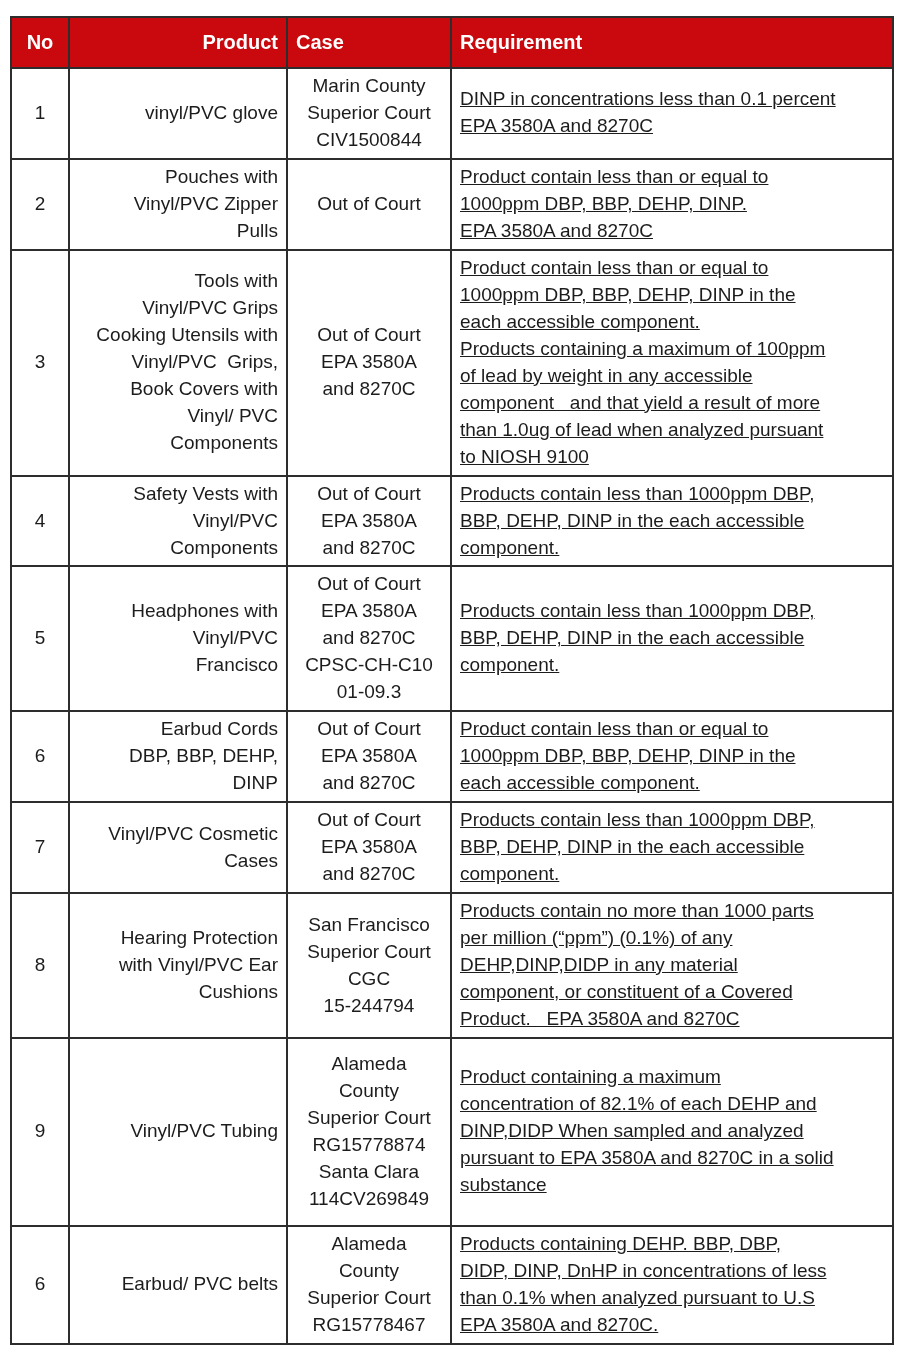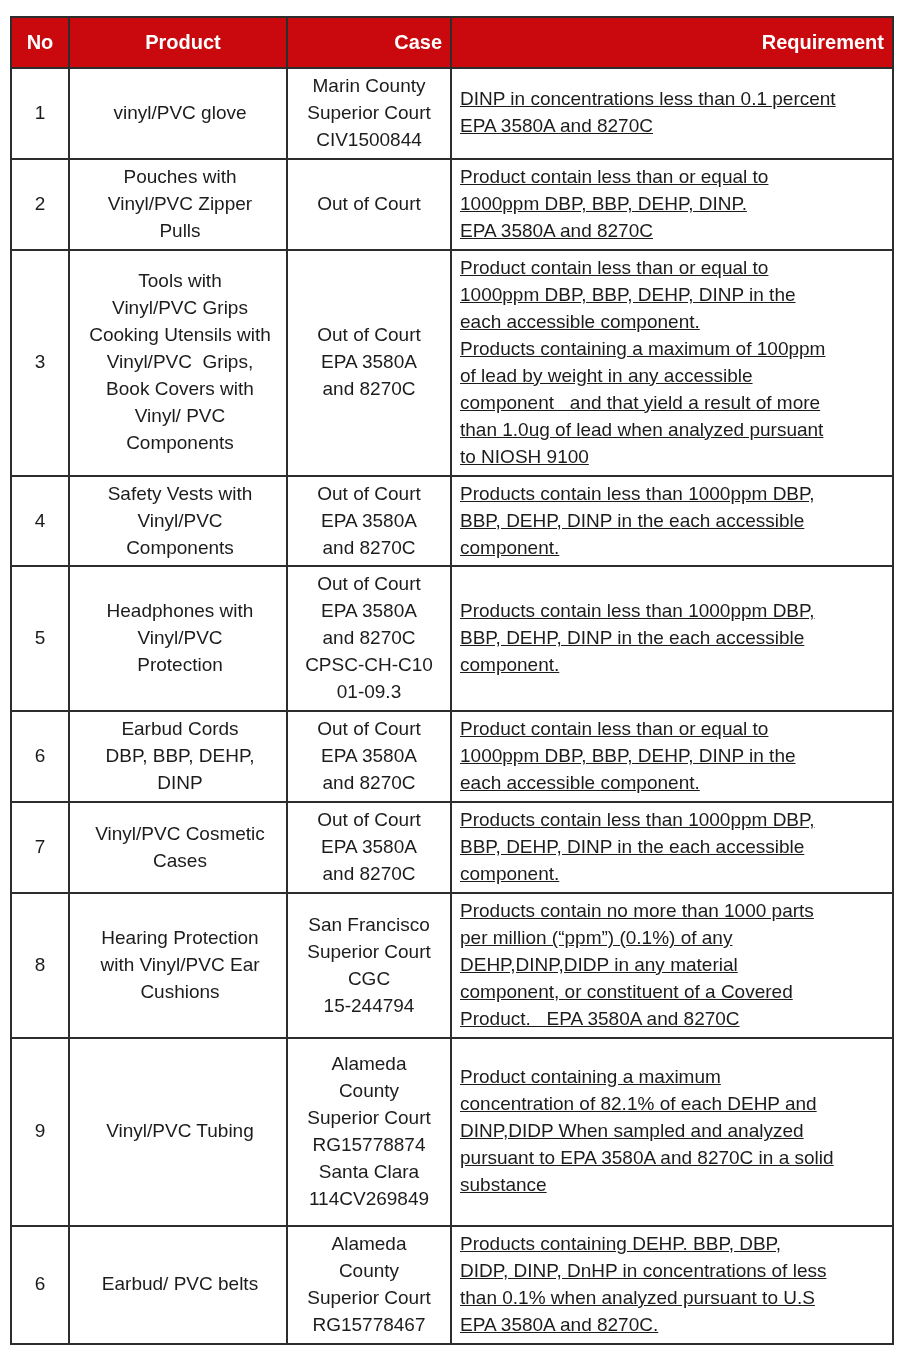--- a/index.html
+++ b/index.html
@@ -25,43 +25,43 @@
   table.settlement td {
     border: 2px solid #2d2d2d;
     box-sizing: border-box;
   }
   table.settlement th {
     background: var(--header-bg, #c9090d);
     color: var(--header-text, #ffffff);
     font-size: 20px;
     font-weight: bold;
     padding: 13px 8px;
+    text-align: left;
+  }
+  table.settlement th.h-product {
     text-align: right;
-  }
-  table.settlement th.h-product {
-    text-align: center;
     padding-left: 18px;
   }
   table.settlement th.h-no {
     text-align: center;
   }
   table.settlement td {
     font-size: 19px;
     line-height: 1.42;
     color: #1c1c1c;
     padding: 4px 8px;
     vertical-align: middle;
     white-space: pre-wrap;
     word-wrap: break-word;
   }
   table.settlement td.c-no {
     text-align: center;
   }
   table.settlement td.c-product {
-    text-align: center;
+    text-align: right;
     padding-left: 12px;
   }
   table.settlement td.c-case {
     text-align: center;
     border-radius: 17px;
   }
   table.settlement td.c-req {
     text-align: left;
     text-decoration: underline;
   }
@@ -143,21 +143,21 @@
 EPA 3580A
 and 8270C</td>
         <td class="c-req">Products contain less than 1000ppm DBP,
 BBP, DEHP, DINP in the each accessible
 component.</td>
       </tr>
       <tr>
         <td class="c-no">5</td>
         <td class="c-product">Headphones with
 Vinyl/PVC
-Protection</td>
+Francisco</td>
         <td class="c-case">Out of Court
 EPA 3580A
 and 8270C
 CPSC-CH-C10
 01-09.3</td>
         <td class="c-req">Products contain less than 1000ppm DBP,
 BBP, DEHP, DINP in the each accessible
 component.</td>
       </tr>
       <tr>

